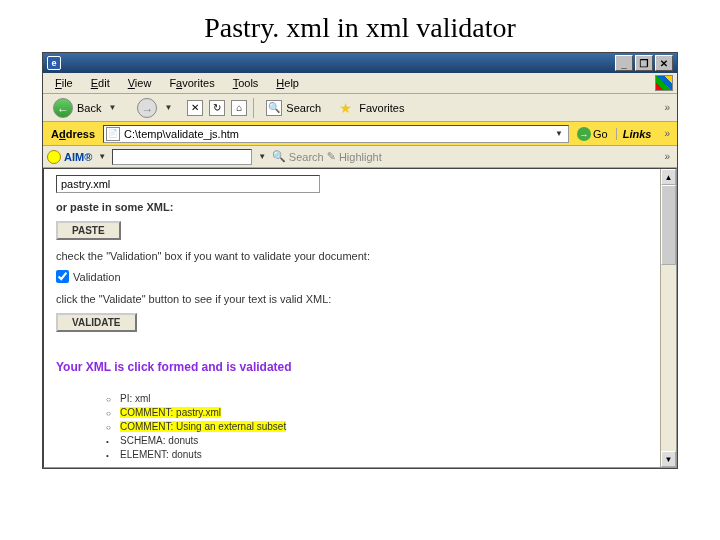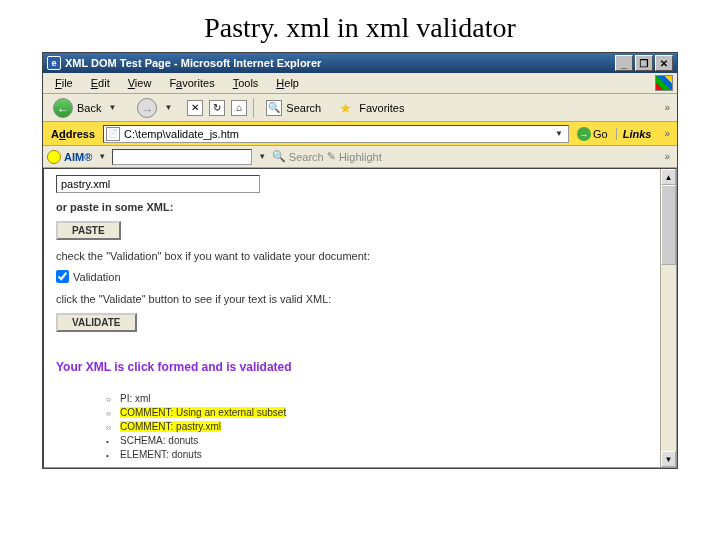--- a/index.html
+++ b/index.html
@@ -29,21 +29,21 @@
   .addrbar .addr-input .pgicon { width:14px; height:14px; border:1px solid #888; margin-right:4px; background:#fff; display:flex;align-items:center;justify-content:center;font-size:8px;}
   .go-btn { display:flex; align-items:center; gap:2px; padding:0 4px;}
   .go-btn .go-circ{ width:14px;height:14px;border-radius:50%;background:#4a4;color:#fff;font-size:9px;display:flex;align-items:center;justify-content:center;}
   .links-lbl { font-weight:bold; padding:0 6px; border-left:1px solid #aca899;font-style:italic; }
   .aim-bar { display:flex; align-items:center; background:#ece9d8; border-bottom:1px solid #aca899; padding:2px 4px; gap:3px; height:22px;}
   .aim-bar .aimicon{ width:14px;height:14px;background:#ff0;border:1px solid #a80;border-radius:50%;}
   .aim-bar .aimlbl{ color:#0040a0; font-weight:bold; }
   .aim-bar .aiminput{ width:140px;height:16px;background:#fff;border:1px inset #999;}
   .content { background:#fff; border:1px inset #999; margin: 0; height: 300px; overflow: hidden; position:relative;}
   .content-inner { padding: 6px 12px; font-family: Verdana, sans-serif; font-size: 11px; color:#333; }
-  .file-input { width:204px; border:1px inset #999; padding:2px 4px; font-size:11px; margin-bottom:8px;}
+  .file-input { width:264px; border:1px inset #999; padding:2px 4px; font-size:11px; margin-bottom:8px;}
   .or-paste { font-weight:bold; margin-bottom:8px;}
   .btn3d { display:inline-block; border:2px outset #ccc; background:#ece9d8; padding:2px 14px; font-size:10px; font-weight:bold; margin-bottom:10px;}
   .instr { margin-bottom:8px; }
   .checkline { display:flex; align-items:center; gap:4px; margin-bottom:10px;}
   .checkline input{ width:13px;height:13px;}
   .result { color:#8a2be2; font-weight:bold; font-size:12px; margin:18px 0 18px;}
   .tree { list-style:none; padding-left: 50px; font-size:10px; }
   .tree li { position:relative; padding-left: 14px; line-height:14px;}
   .tree li::before{ content:"○"; position:absolute; left:0; font-size:8px; top:1px;}
   .tree li.filled::before{ content:"•"; }
@@ -62,21 +62,20 @@
 </style>
 </head>
 <body>
 
 <div class="slide-title">Pastry. xml in xml validator</div>
 
 <div class="ie-window">
 
   <div class="titlebar">
     <span class="e-icon">e</span>
-    <span>XML DOM Test Page - Microsoft Internet Explorer</span>
     <span class="spacer"></span>
     <div class="win-btn">_</div>
     <div class="win-btn">❐</div>
     <div class="win-btn">✕</div>
   </div>
 
   <div class="menubar">
     <span class="menu"><u>F</u><span></span>ile</span>
     <span class="menu"><u>E</u>dit</span>
     <span class="menu"><u>V</u>iew</span>
@@ -153,22 +152,22 @@
       <div class="instr">check the "Validation" box if you want to validate your document:</div>
       <div class="checkline">
         <input type="checkbox" checked="" style="">
         <span>Validation</span>
       </div>
       <div class="instr">click the "Validate" button to see if your text is valid XML:</div>
       <div class="btn3d">VALIDATE</div>
       <div class="result">Your XML is click formed and is validated</div>
       <ul class="tree">
         <li>PI: xml</li>
+        <li><span class="hl">COMMENT: pastry.xml</span></li>
         <li><span class="hl">COMMENT: Using an external subset</span></li>
-        <li><span class="hl">COMMENT: pastry.xml</span></li>
         <li class="filled">SCHEMA: donuts</li>
         <li class="filled">ELEMENT: donuts</li>
       </ul>
     </div>
   </div>
 
 
 </div>
 
 </body></html>

